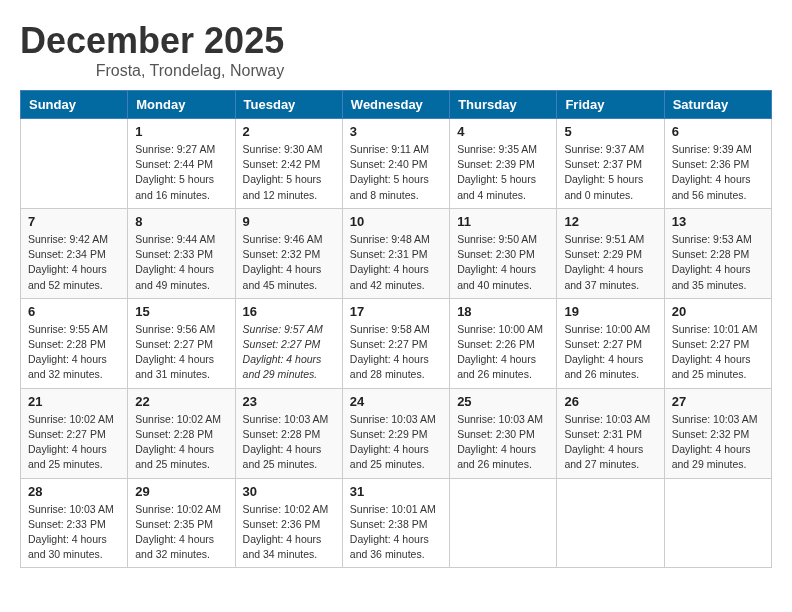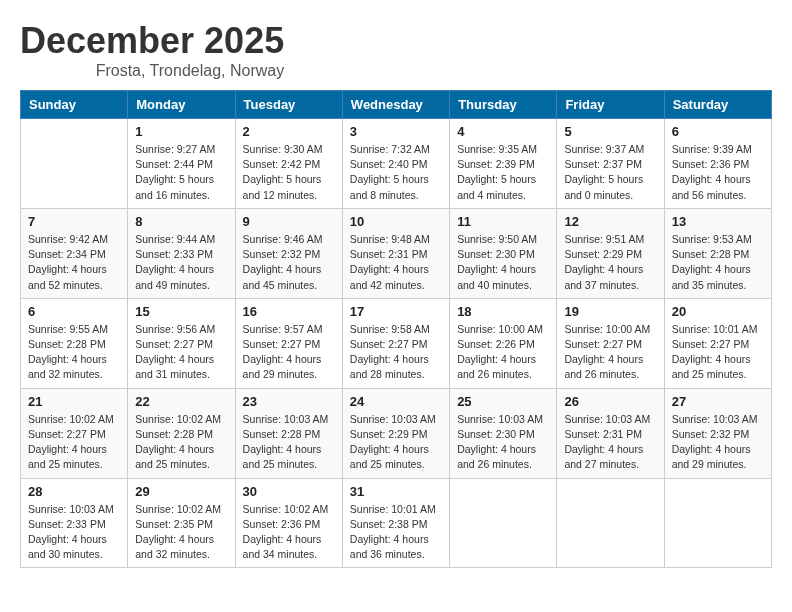--- a/index.html
+++ b/index.html
@@ -113,21 +113,21 @@
         </td>
         <td>
           <div class="day-num">2</div>
           <div class="day-info" style="white-space: pre-line;">Sunrise: 9:30 AM
 Sunset: 2:42 PM
 Daylight: 5 hours
 and 12 minutes.</div>
         </td>
         <td>
           <div class="day-num">3</div>
-          <div class="day-info" style="white-space: pre-line;">Sunrise: 7:32 AM
+          <div class="day-info" style="white-space: pre-line;">Sunrise: 9:11 AM
 Sunset: 2:40 PM
 Daylight: 5 hours
 and 8 minutes.</div>
         </td>
         <td>
           <div class="day-num">4</div>
           <div class="day-info" style="white-space: pre-line;">Sunrise: 9:35 AM
 Sunset: 2:39 PM
 Daylight: 5 hours
 and 4 minutes.</div>
@@ -208,21 +208,21 @@
         </td>
         <td>
           <div class="day-num">15</div>
           <div class="day-info" style="white-space: pre-line;">Sunrise: 9:56 AM
 Sunset: 2:27 PM
 Daylight: 4 hours
 and 31 minutes.</div>
         </td>
         <td>
           <div class="day-num">16</div>
-          <div class="day-info" style="white-space: pre-line;">Sunrise: 9:57 AM
+          <div class="day-info" style="white-space: pre-line; font-style: italic;">Sunrise: 9:57 AM
 Sunset: 2:27 PM
 Daylight: 4 hours
 and 29 minutes.</div>
         </td>
         <td>
           <div class="day-num">17</div>
           <div class="day-info" style="white-space: pre-line;">Sunrise: 9:58 AM
 Sunset: 2:27 PM
 Daylight: 4 hours
 and 28 minutes.</div>

